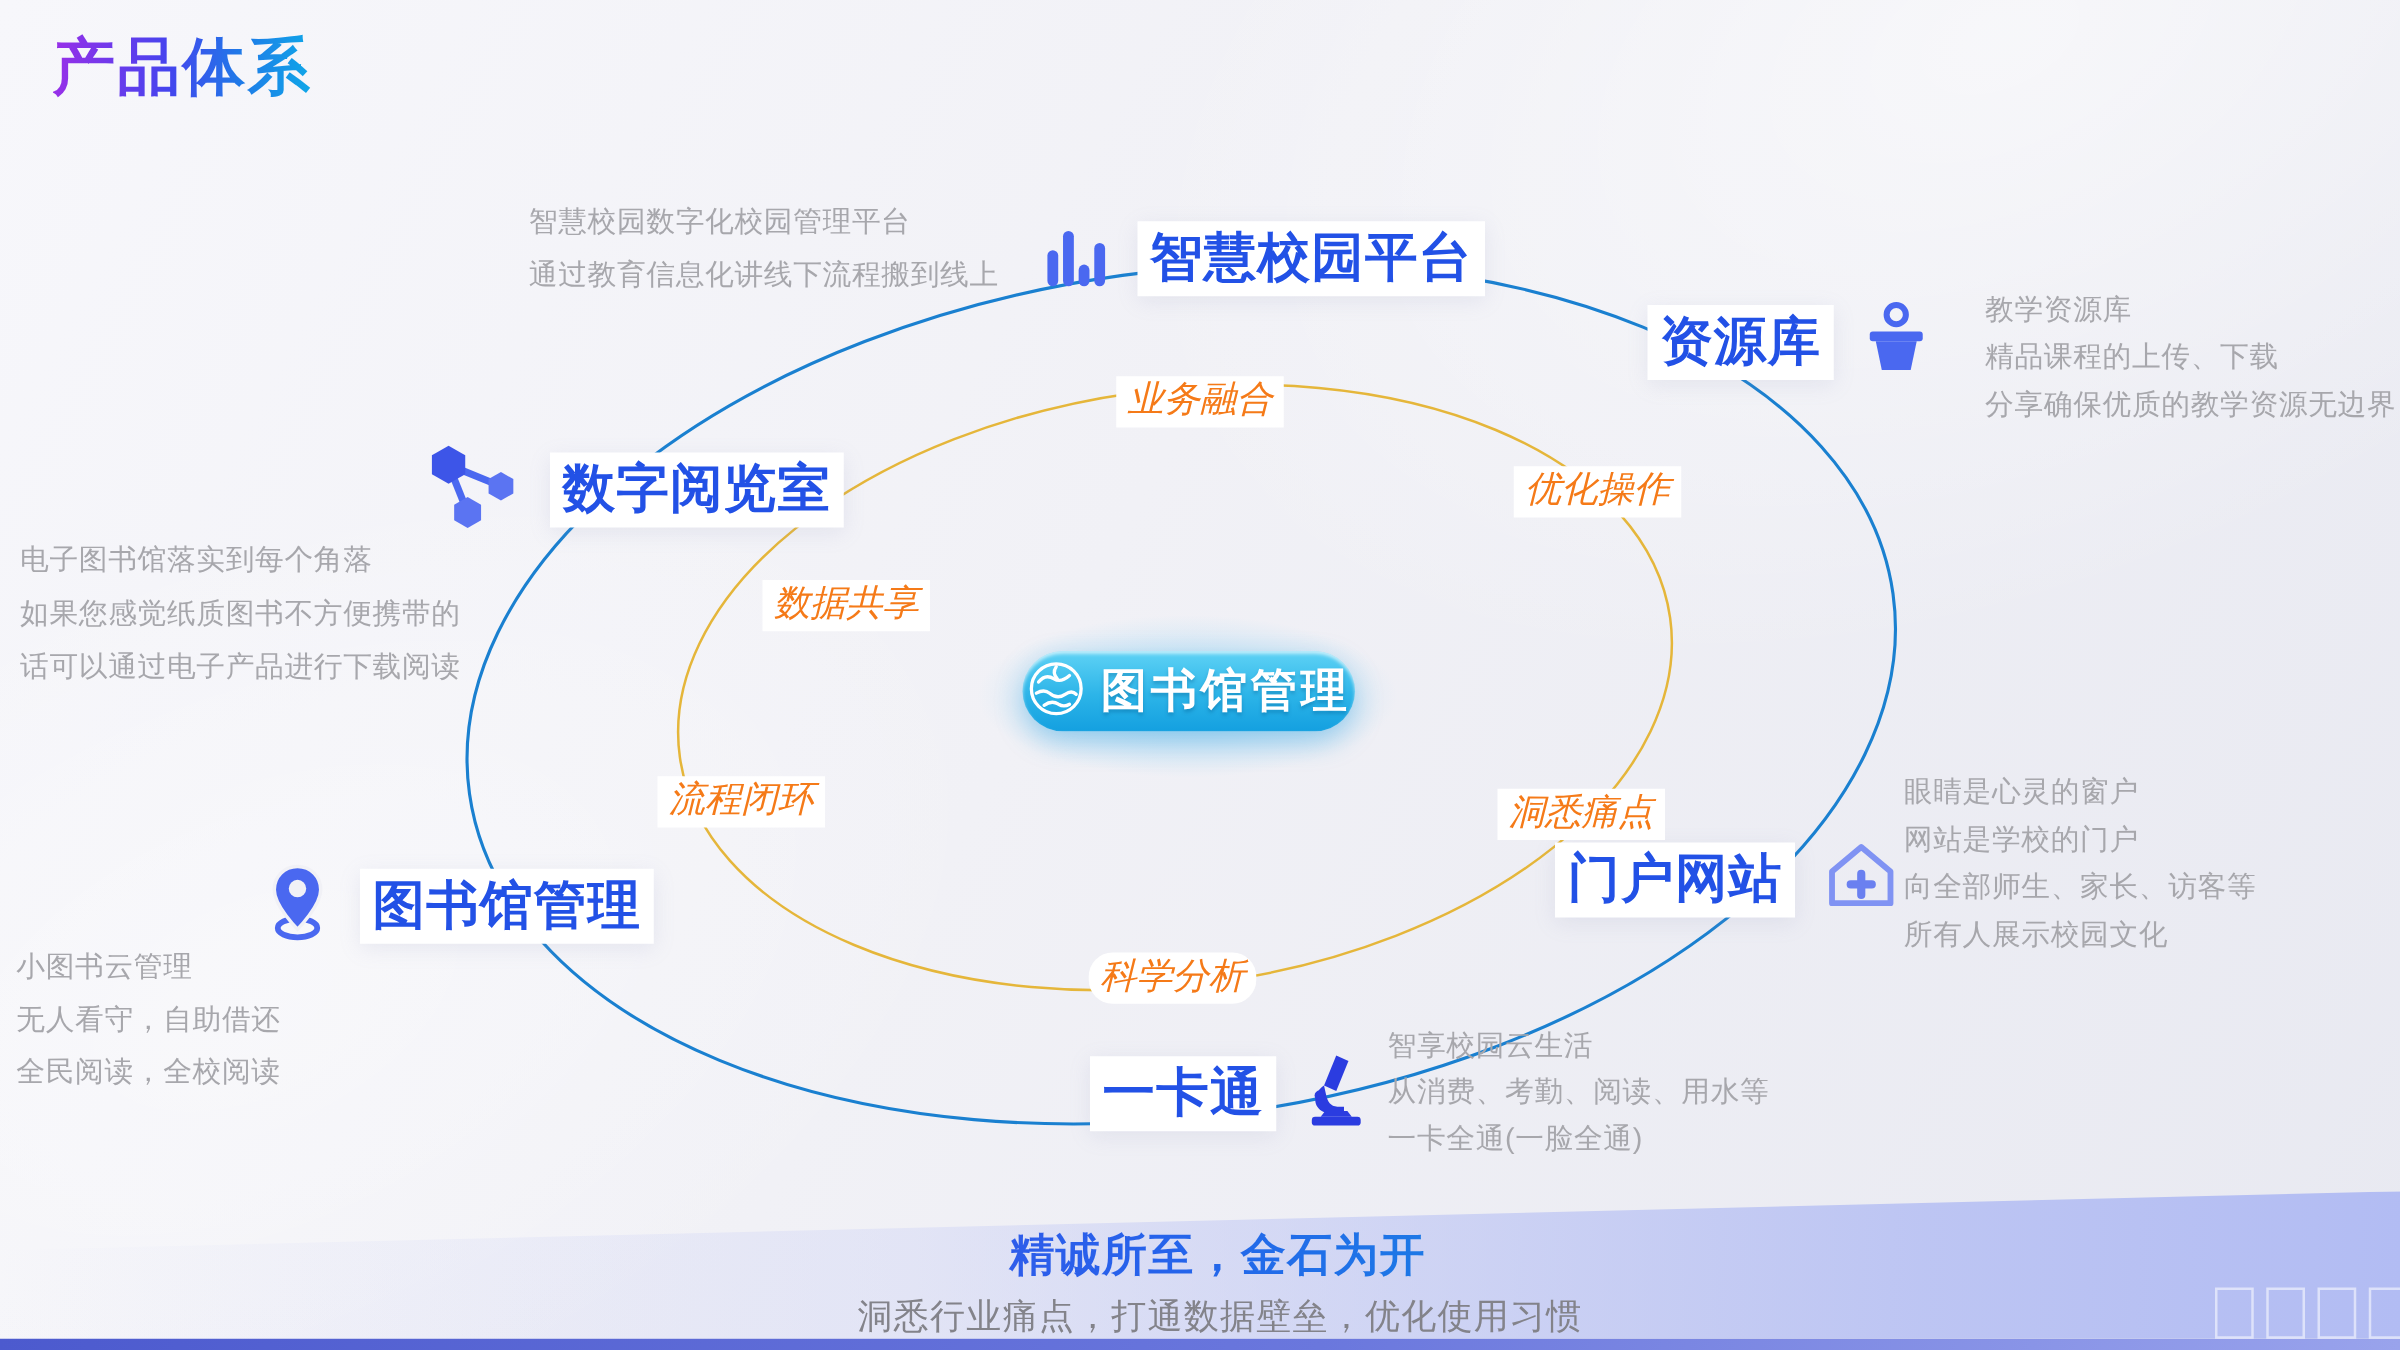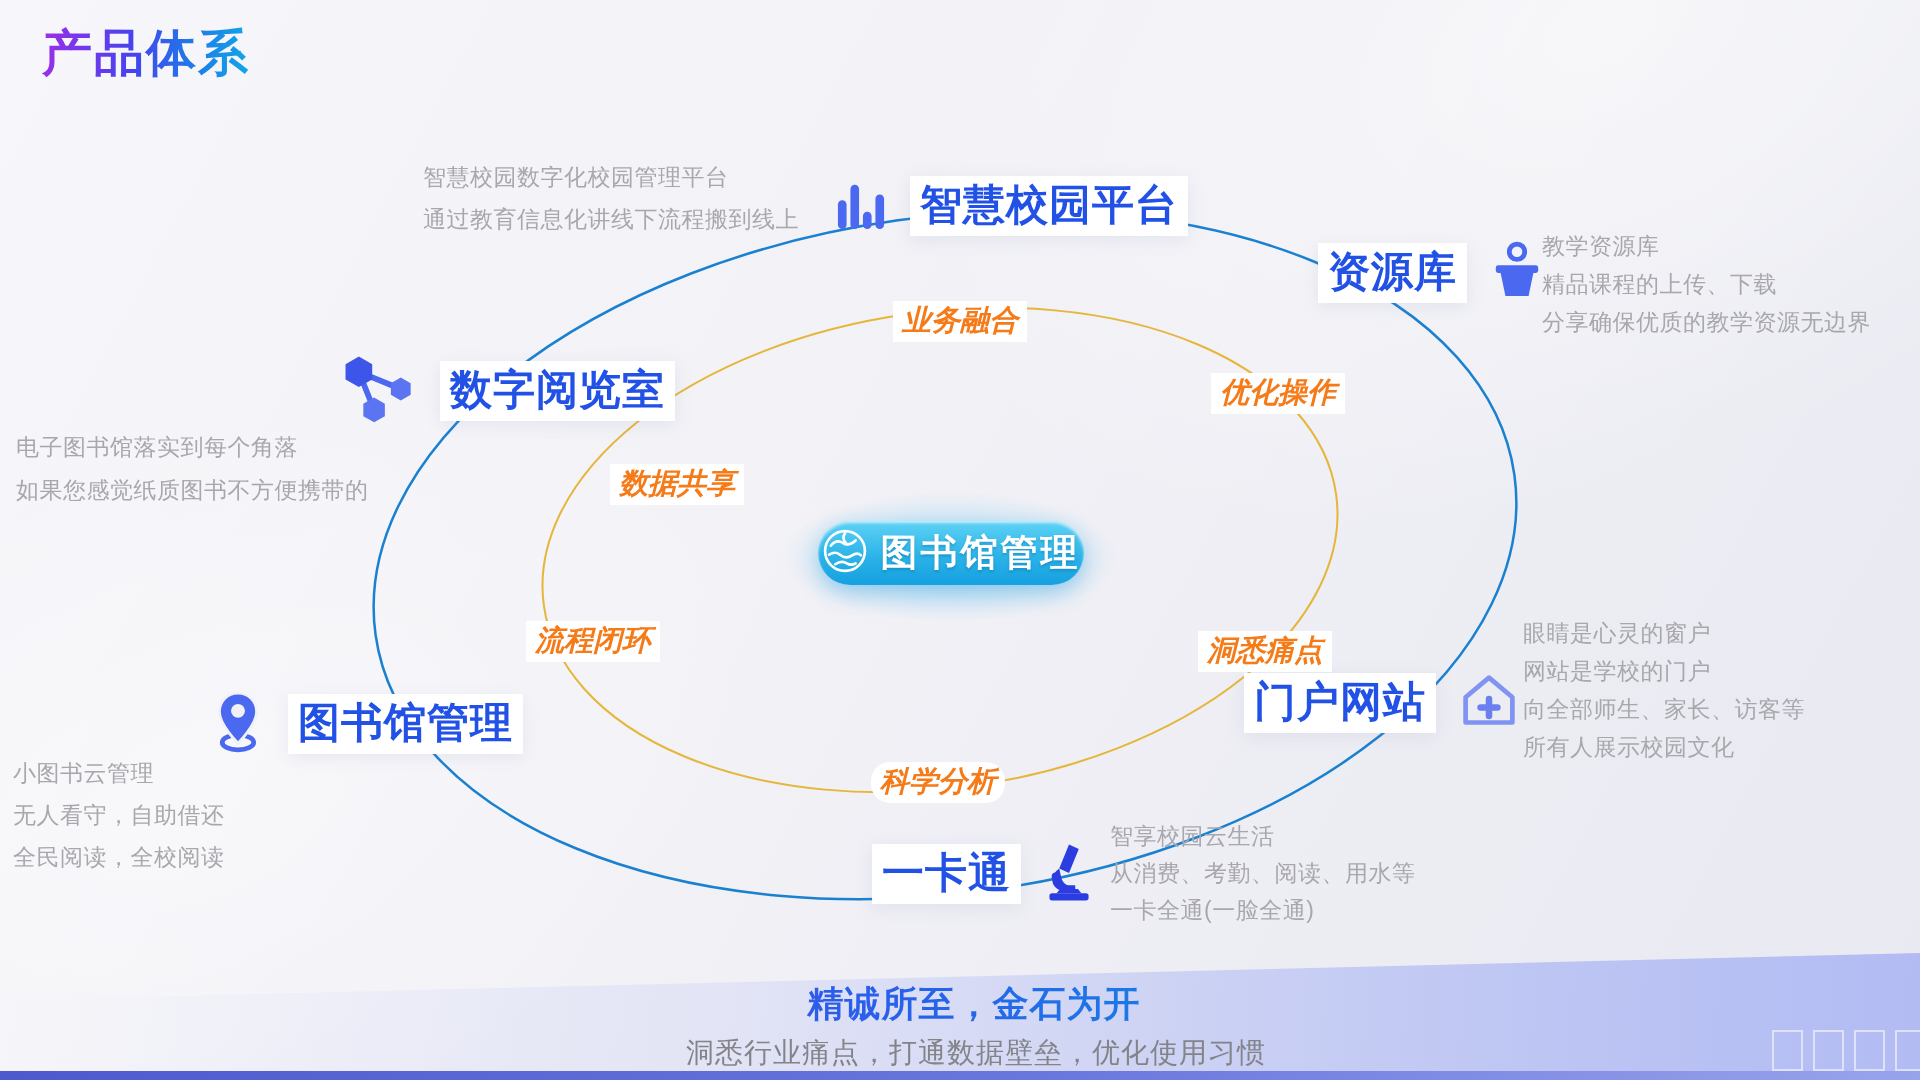--- a/index.html
+++ b/index.html
@@ -42,29 +42,29 @@
   }
   .node-platform{left:836px;top:176px;}
   .node-resource{left:1318px;top:240px;}
   .node-reading{left:336px;top:350px;}
   .node-portal{left:1244px;top:672px;}
   .node-library{left:212px;top:690px;}
   .node-onecard{left:872px;top:842px;}
 
   .desc{position:absolute;color:var(--desc-gray,#a7a7ac);font-size:23px;letter-spacing:.5px;z-index:2;white-space:nowrap;}
   .desc-platform{left:423px;top:156px;line-height:42px;}
-  .desc-resource{left:1542px;top:228px;line-height:38px;font-family:Liberation Serif, serif;}
+  .desc-resource{left:1588px;top:228px;line-height:38px;}
   .desc-reading{left:16px;top:426px;line-height:43px;}
   .desc-portal{left:1523px;top:614px;line-height:38px;}
   .desc-library{left:13px;top:724px;line-height:42px;margin-top:28px;}
   .desc-onecard{left:1110px;top:818px;line-height:37px;}
 
   .orbit-label{
     position:absolute;background:#fff;color:var(--orange,#f57a18);
-    font-weight:bold;font-style:italic;font-size:29px;line-height:1;
+    font-weight:normal;font-style:italic;font-size:29px;line-height:1;
     padding:5px 9px 7px;z-index:2;white-space:nowrap;
   }
   .ol-fusion{left:893px;top:301px;}
   .ol-optimize{left:1211px;top:373px;}
   .ol-share{left:610px;top:464px;}
   .ol-insight{left:1198px;top:587px;margin-top:44px;}
   .ol-loop{left:526px;top:621px;}
   .ol-analysis{left:871px;top:762px;border-radius:19px;}
 
   .center-glow{position:absolute;left:782px;top:492px;width:336px;height:130px;border-radius:50%;z-index:2;
@@ -150,20 +150,21 @@
         <polygon points="24,6 38,14 38,30 24,38 10,30 10,14" fill="#3d55e8"></polygon>
         <polygon points="40,49 51.3,55.5 51.3,68.5 40,75 28.7,68.5 28.7,55.5" fill="#5b74f2"></polygon>
         <polygon points="68,28 78.4,34 78.4,46 68,52 57.6,46 57.6,34" fill="#5b74f2"></polygon>
       </svg>
     </span>
     <span class="node-label">数字阅览室</span>
   </div>
   <div class="desc desc-reading">
     <div>电子图书馆落实到每个角落</div>
     <div>如果您感觉纸质图书不方便携带的</div>
+    <div>话可以通过电子产品进行下载阅读</div>
   </div>
 
   <div class="node node-portal">
     <span class="node-label">门户网站</span>
     <span class="icon">
       <svg width="58" height="58" viewBox="0 0 62 62">
         <path d="M31 6 L56 27 L56 54 L6 54 L6 27 Z" fill="none" stroke="#8093f3" stroke-width="5" stroke-linejoin="round"></path>
         <path d="M31 29 L31 47 M22 38 L40 38" stroke="#6a80f0" stroke-width="7" stroke-linecap="round" fill="none"></path>
       </svg>
     </span>

